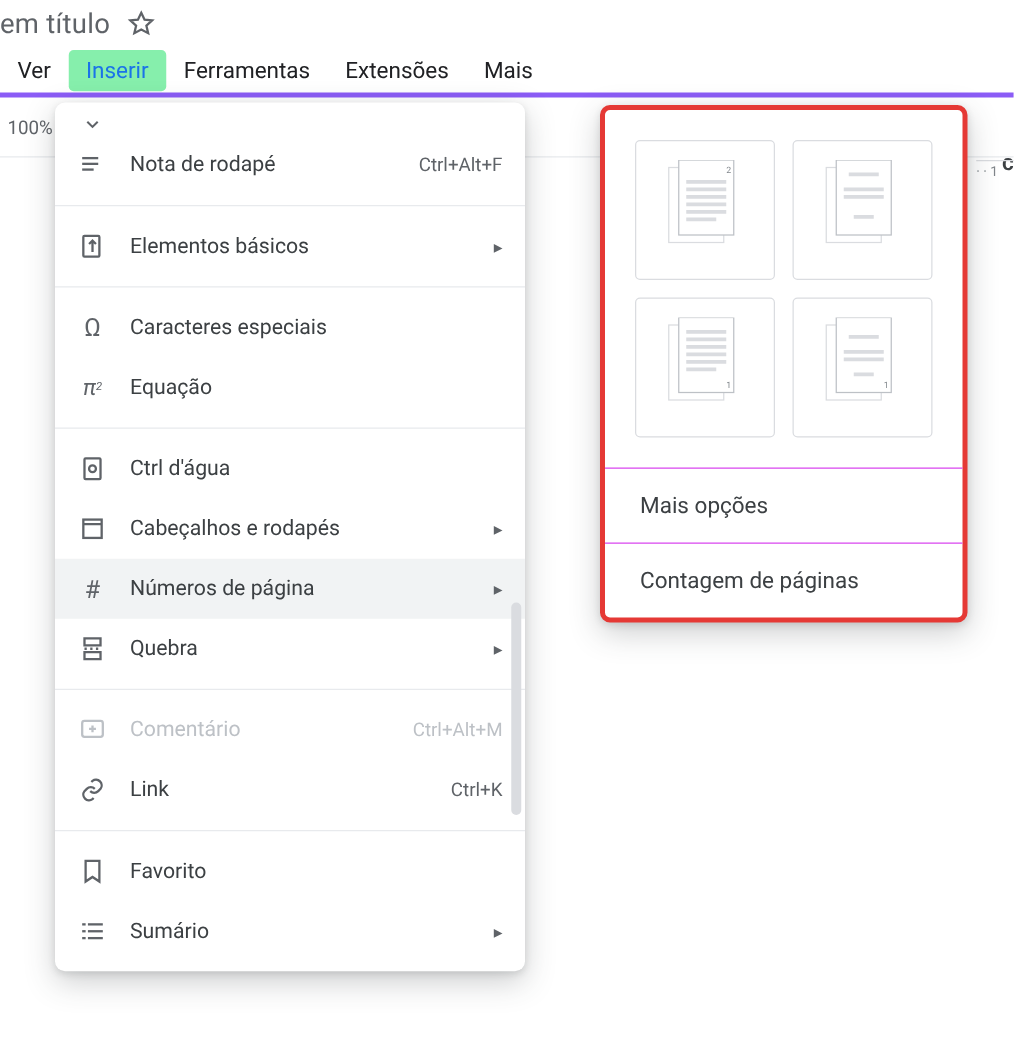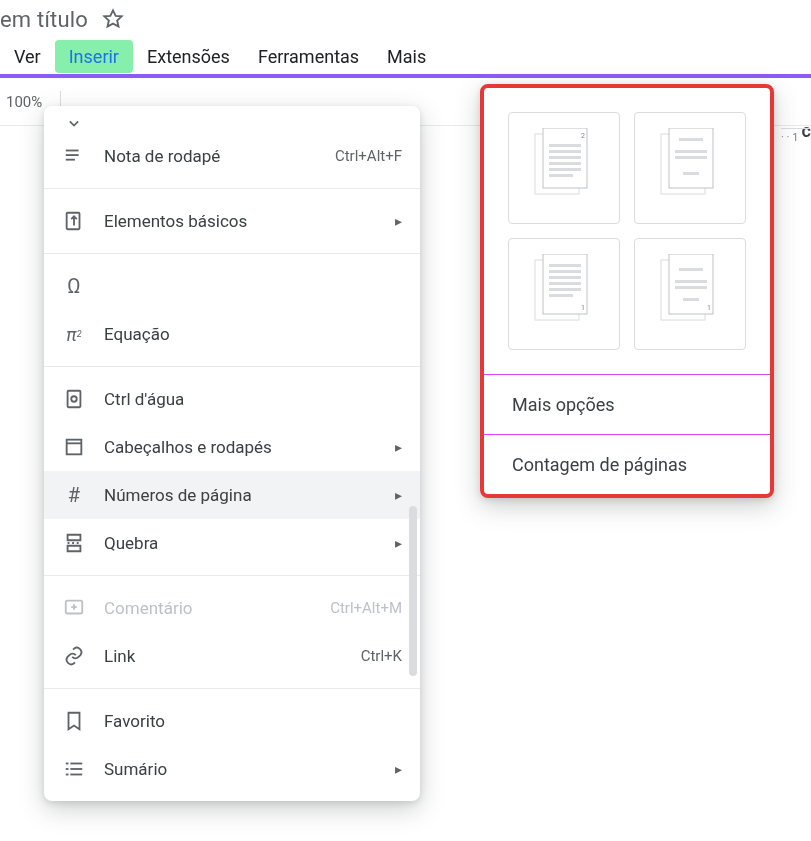--- a/index.html
+++ b/index.html
@@ -65,21 +65,20 @@
 
   .dropdown {
     position: absolute;
     top: 82px;
     left: 44px;
     width: 376px;
     background: #fff;
     border-radius: 8px;
     box-shadow: 0 2px 6px rgba(60,64,67,.15), 0 8px 24px rgba(60,64,67,.25);
     padding: 8px 0;
-    margin-top: 24px;
   }
   .dropdown-item {
     display: flex;
     align-items: center;
     height: 48px;
     padding: 0 18px;
     gap: 18px;
     cursor: pointer;
   }
   .dropdown-item:hover, .dropdown-item.highlight {
@@ -195,22 +194,22 @@
   <span class="star-icon">
     <svg width="22" height="22" viewBox="0 0 24 24" fill="none" stroke="#5f6368" stroke-width="2">
       <path d="M12 2.5l2.9 6 6.6.6-5 4.6 1.5 6.5L12 17l-6 3.2 1.5-6.5-5-4.6 6.6-.6z"></path>
     </svg>
   </span>
 </div>
 
 <div class="menubar">
   <div class="menubar-item">Ver</div>
   <div class="menubar-item active">Inserir</div>
+  <div class="menubar-item">Ferramentas</div>
   <div class="menubar-item">Extensões</div>
-  <div class="menubar-item">Ferramentas</div>
   <div class="menubar-item">Mais</div>
 </div>
 
 <div class="toolbar-row">
   <span class="zoom">100%</span>
   <span class="toolbar-sep"></span>
 </div>
 
 <span class="bold-frag">c</span>
 <div class="ruler-frag">· · <span>1</span></div>
@@ -248,20 +247,21 @@
         </svg>
     </span>
     <span class="dd-label">Elementos básicos</span>
     <span class="dd-arrow">▸</span>
   </div>
 
   <div class="dropdown-sep"></div>
 
   <div class="dropdown-item">
     <span class="dd-icon" style="font-size:20px;">Ω</span>
+    <span class="dd-label">Caracteres especiais</span>
   </div>
 
   <div class="dropdown-item">
     <span class="dd-icon" style="font-size:18px; font-style:italic;">π<sup style="font-size:9px;">2</sup></span>
     <span class="dd-label">Equação</span>
   </div>
 
   <div class="dropdown-sep"></div>
 
   <div class="dropdown-item">

